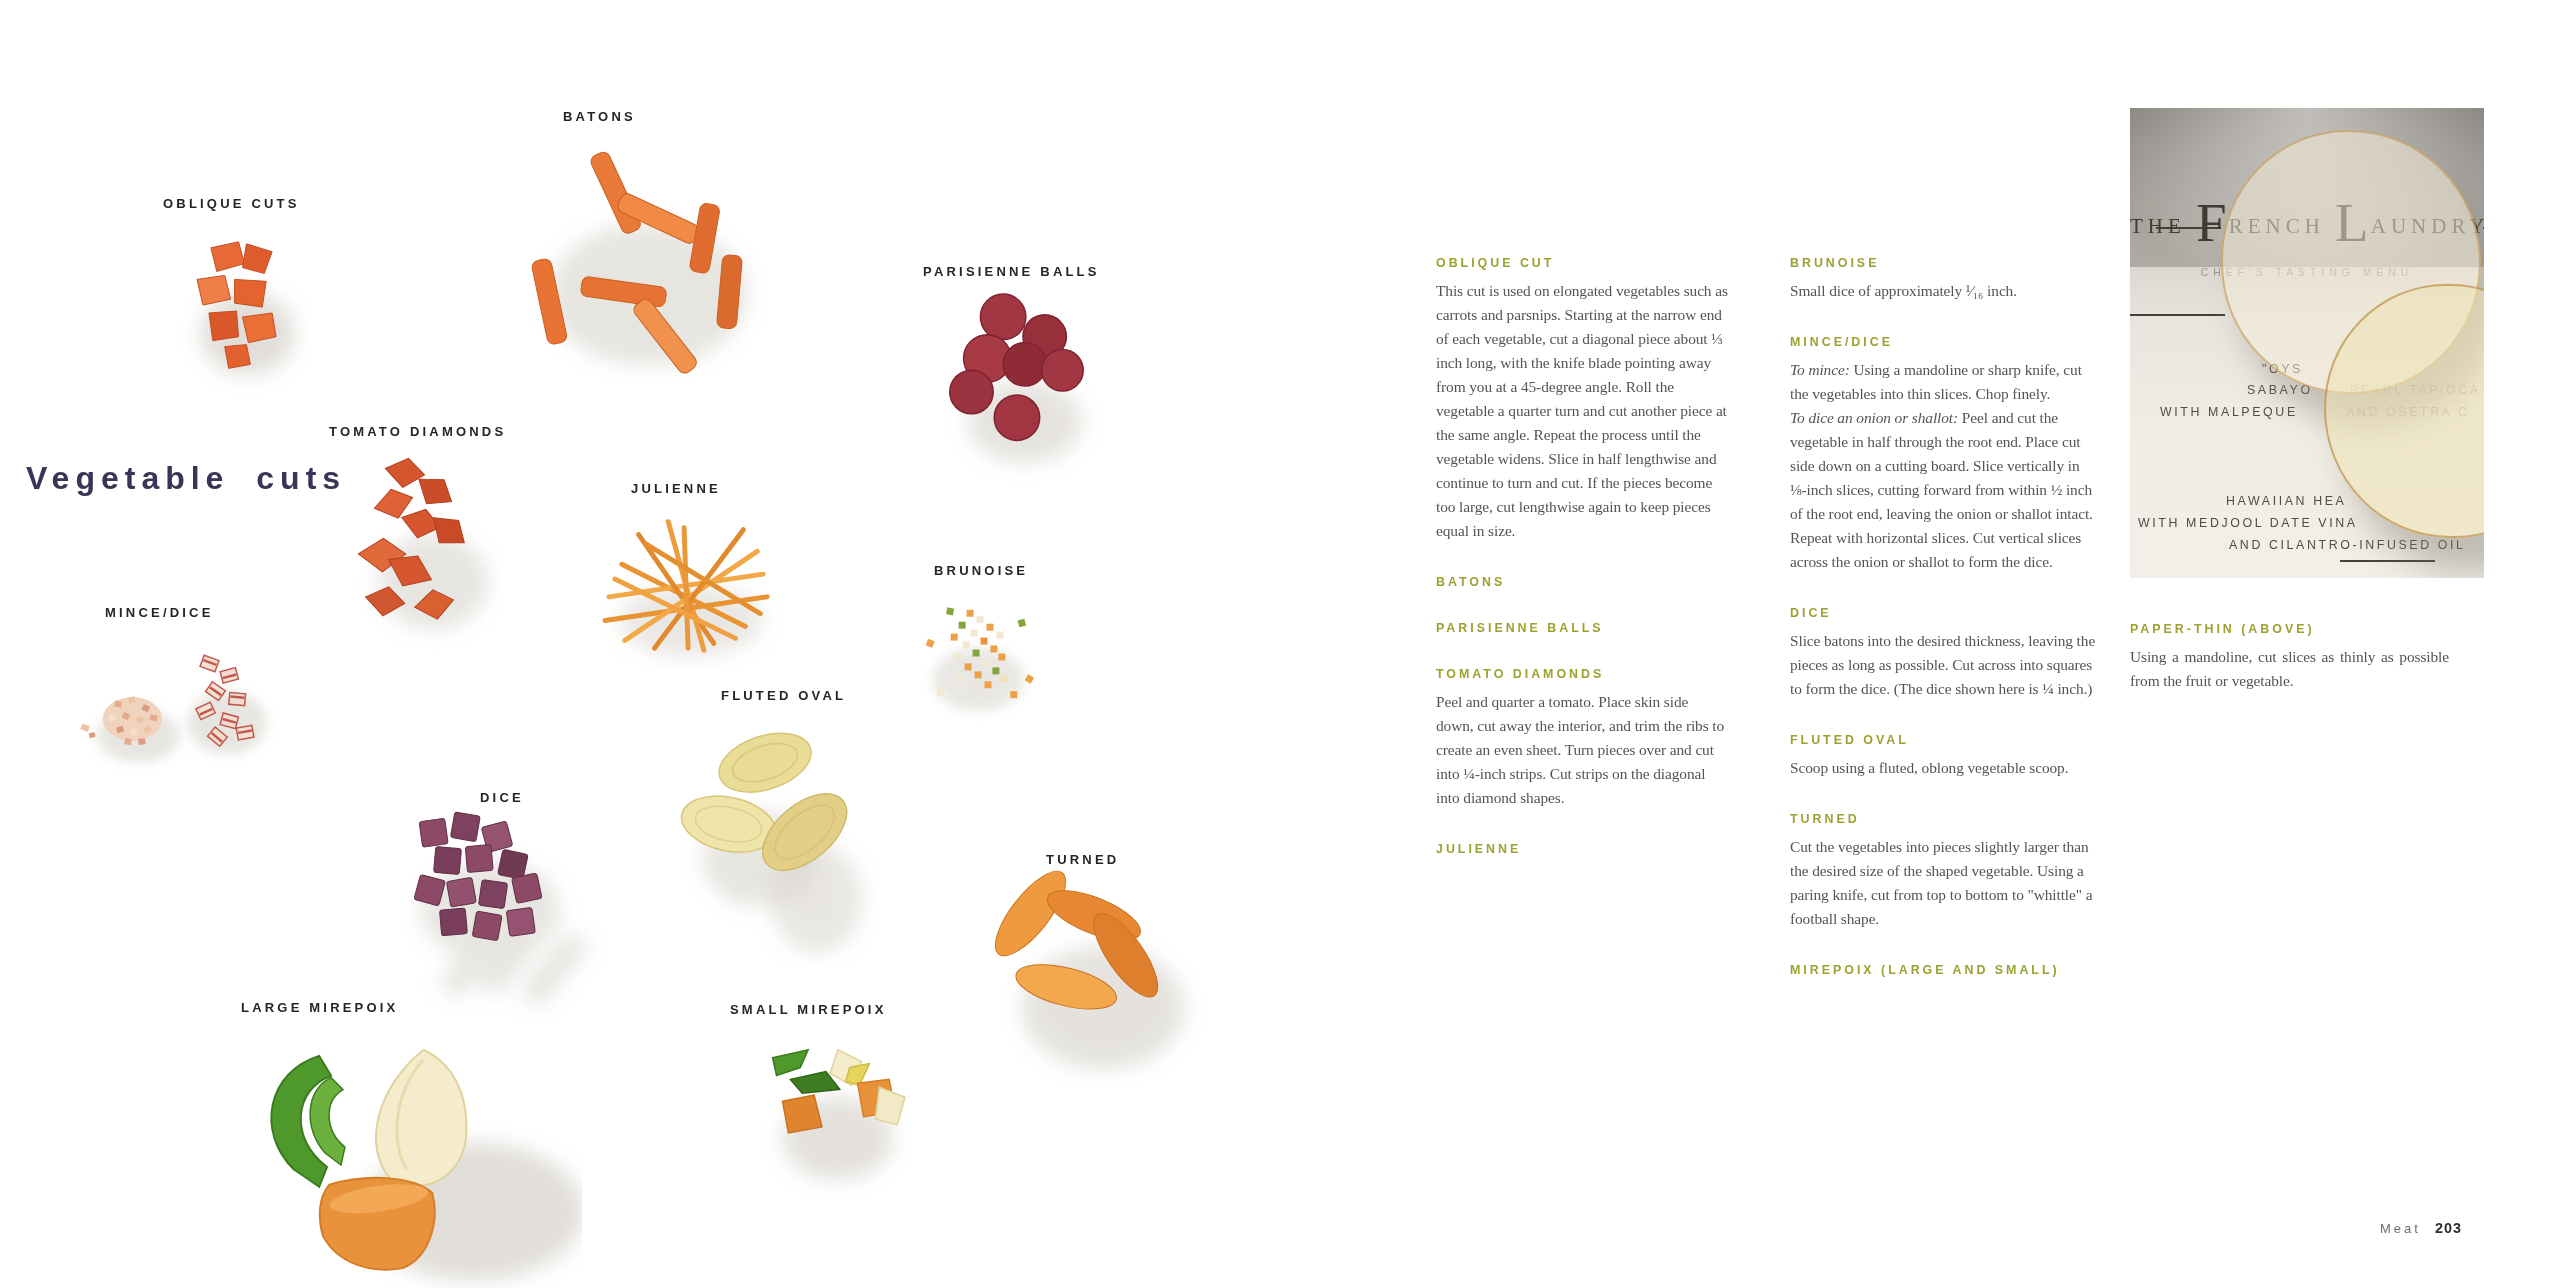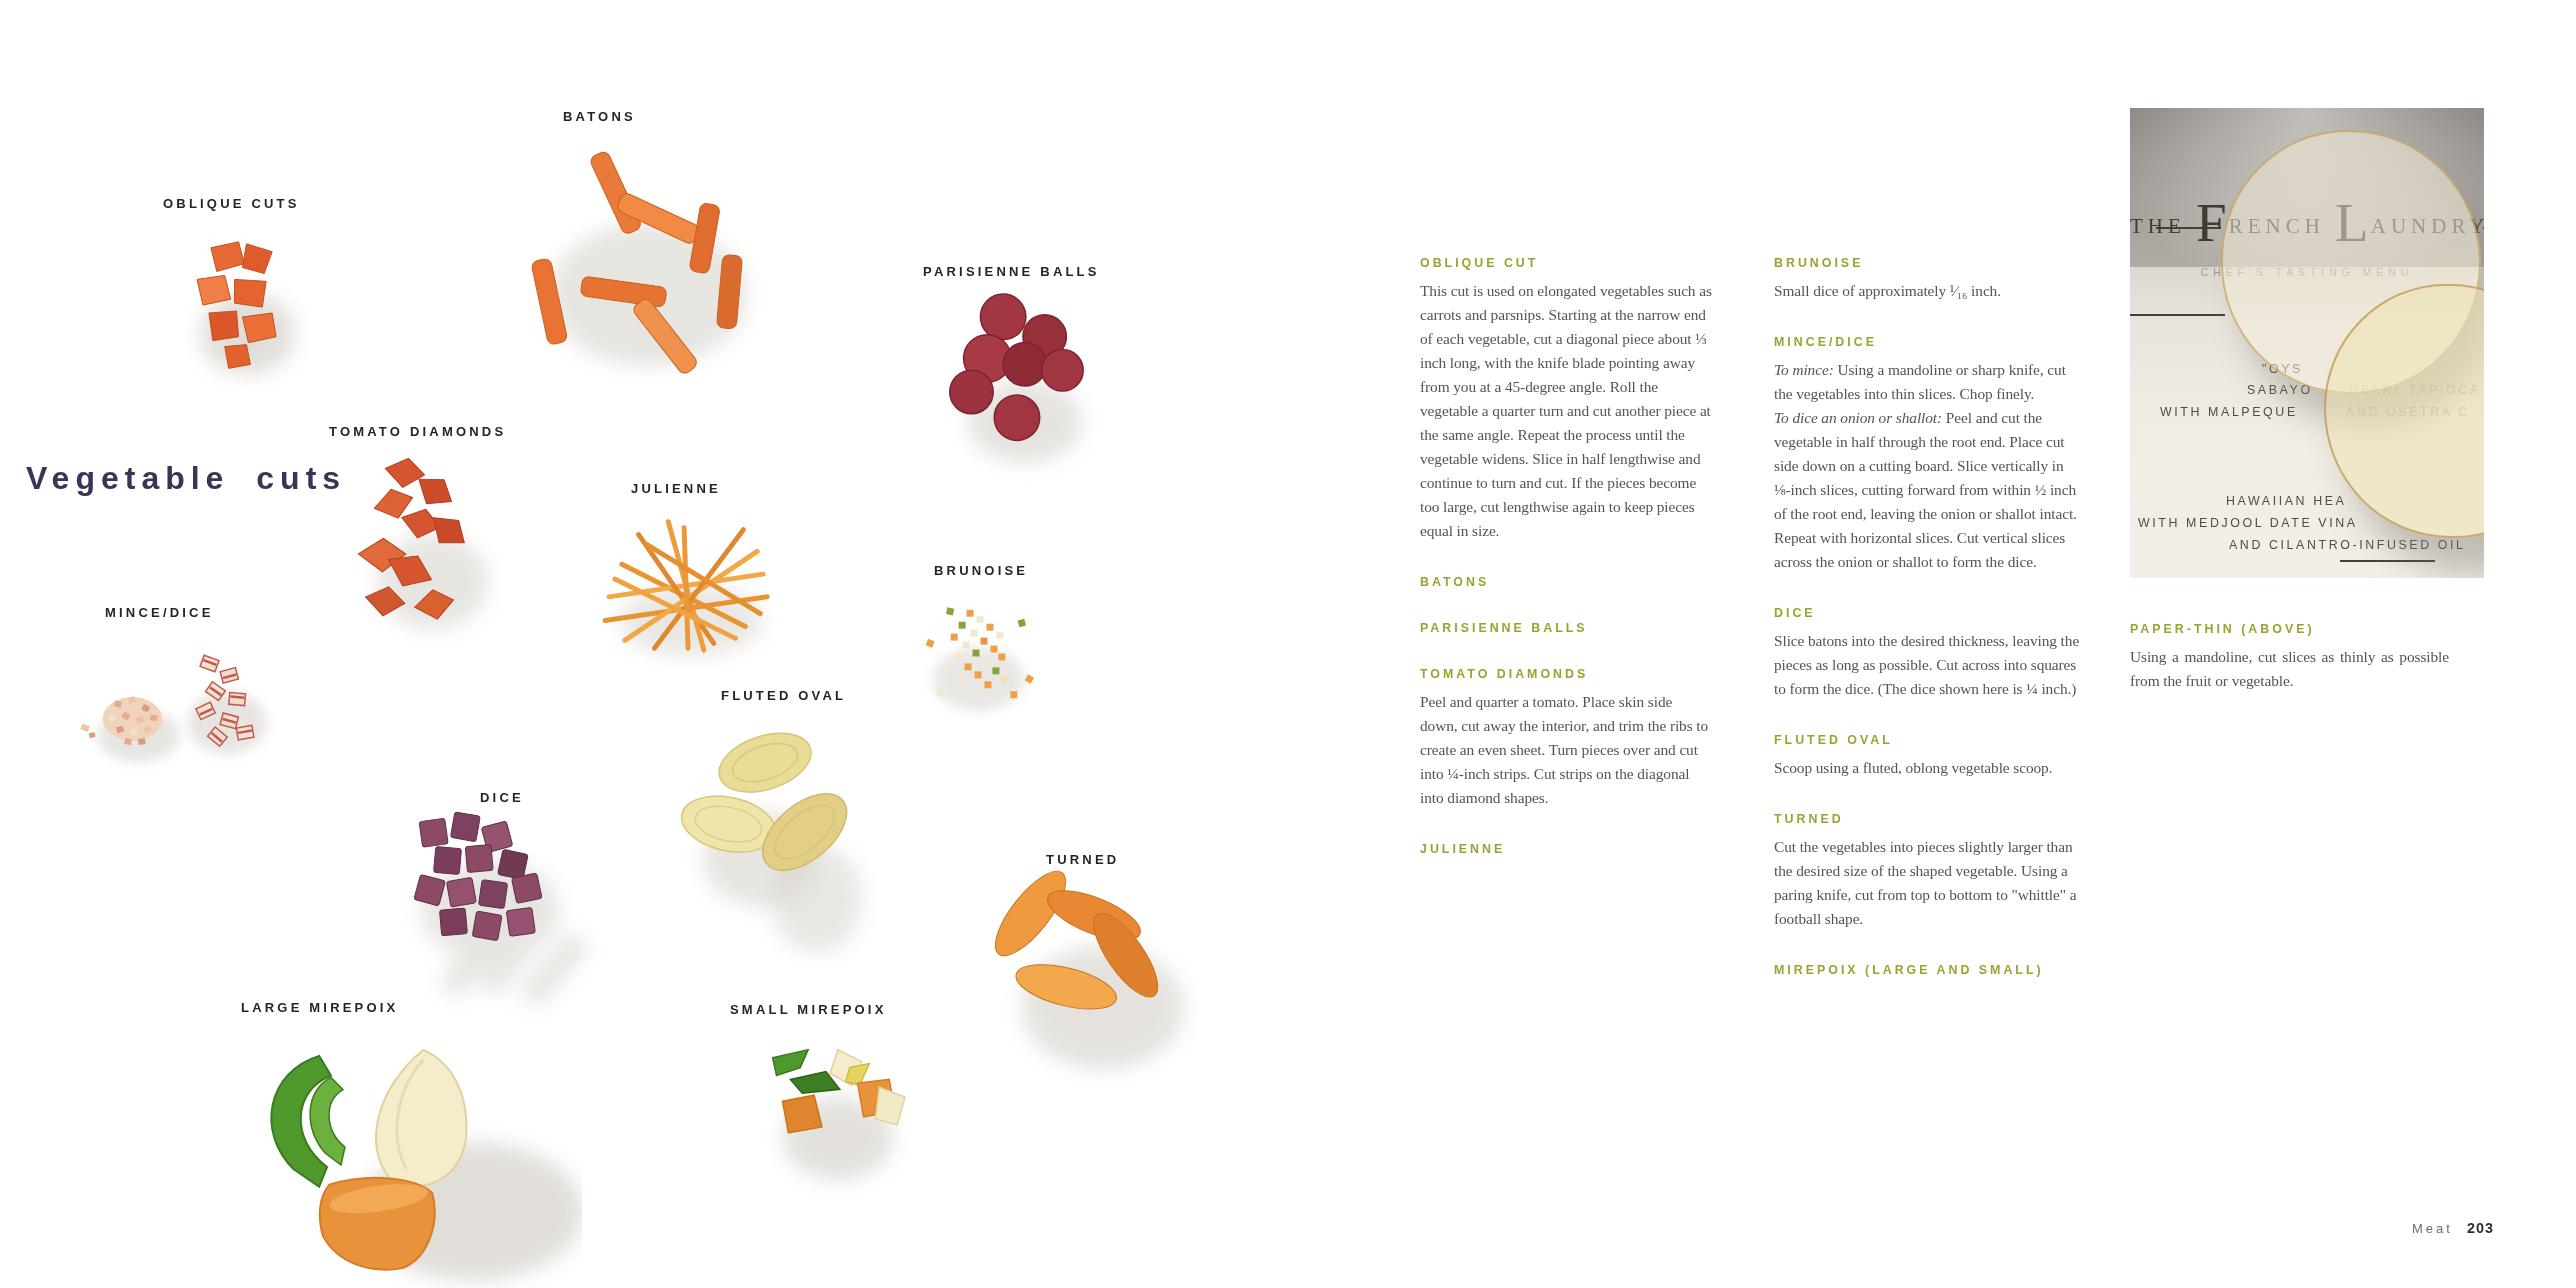--- a/index.html
+++ b/index.html
@@ -3,30 +3,30 @@
 <meta charset="utf-8">
 <style>
   html,body{margin:0;padding:0;background:#ffffff;}
   .page{position:relative;width:2576px;height:1288px;background:#fff;overflow:hidden;
         font-family:"Liberation Sans",sans-serif;}
   .veg-label{position:absolute;font-size:13px;font-weight:600;letter-spacing:3.2px;
              color:#252525;white-space:nowrap;}
   .spec{position:absolute;}
   .title{position:absolute;font-size:32px;font-weight:700;letter-spacing:6px;word-spacing:12px;
          color:#3b3456;white-space:nowrap;}
-  .col{position:absolute;}
+  .col{position:absolute;margin-left:16px;}
   .sec{margin:0 0 32px 0;}
   .sec h3{margin:0 0 9px 0;font-size:12.4px;font-weight:700;letter-spacing:3px;color:#9ca22f;
           font-family:"Liberation Sans",sans-serif;}
   .sec p{margin:0;font-family:"Liberation Serif",serif;font-size:15.4px;line-height:24px;
          color:#545454;letter-spacing:-0.1px;}
   .sec p em{font-style:italic;}
   .justify p{text-align:justify;}
   .caption{position:absolute;}
-  .footer{position:absolute;white-space:nowrap;margin-left:32px;}
+  .footer{position:absolute;white-space:nowrap;}
   .footer .sect{font-size:13px;letter-spacing:3px;color:#6d6d6d;}
   .footer .num{font-size:14.4px;font-weight:700;color:#2f2f2f;margin-left:14px;letter-spacing:1px;}
   
   .menu-photo{position:absolute;left:2130px;top:108px;width:354px;height:470px;overflow:hidden;
       background:linear-gradient(180deg,#9d9993 0%,#b3afa9 9%,#c9c5bf 20%,#d8d4cd 30%,
                  #e9e5de 46%,#f0ede5 68%,#f2efe8 100%);}
   .menu-photo .vignette{position:absolute;left:0;top:0;width:100%;height:159px;
       background:radial-gradient(ellipse 60% 120% at 50% 0%, rgba(255,255,255,.35), rgba(60,56,50,.28));}
   .brand{position:absolute;left:0;top:83px;width:100%;text-align:center;color:#403c34;
          font-family:"Liberation Serif",serif;letter-spacing:5px;font-size:21px;white-space:nowrap;}

